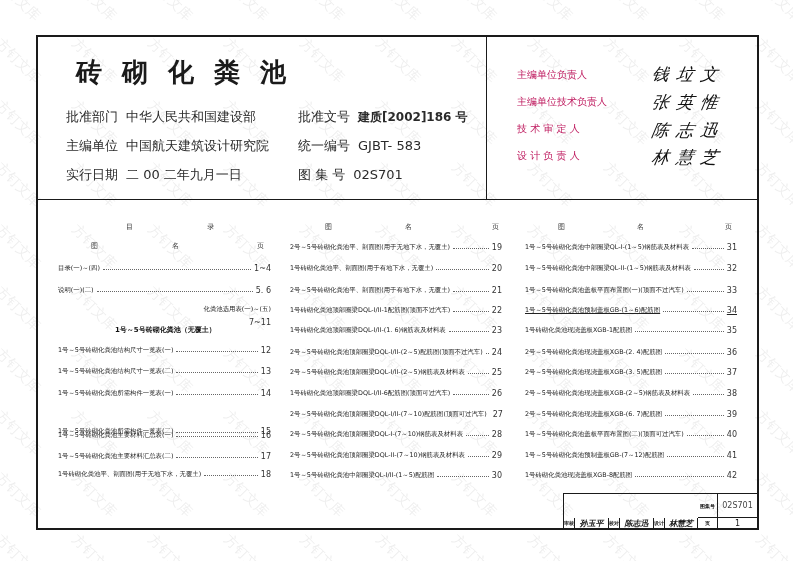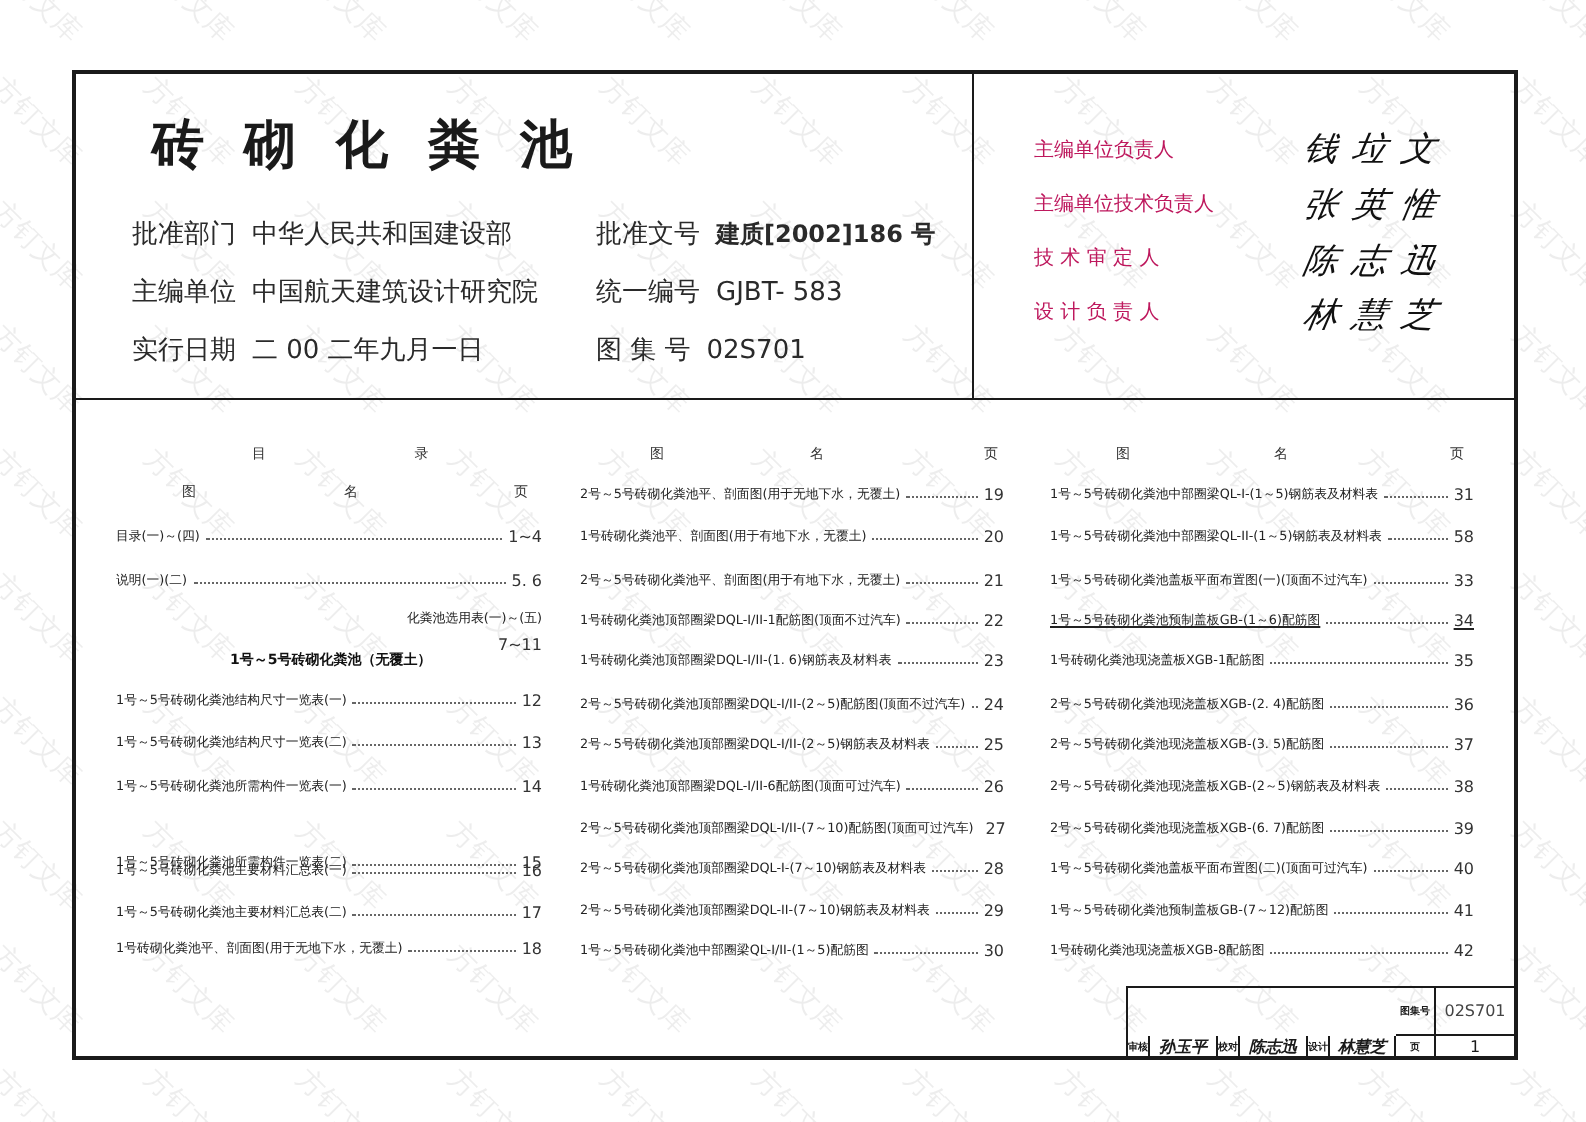--- a/index.html
+++ b/index.html
@@ -316,21 +316,21 @@
   </div>
 <div id="col3">
     <div class="row" style="left: 525px; width: 212px; top: 240px;">
       <span class="name">1号～5号砖砌化粪池中部圈梁QL-I-(1～5)钢筋表及材料表</span>
       <span class="dots"></span>
       <span class="pg">31</span>
     </div>
     <div class="row" style="left: 525px; width: 212px; top: 261px;">
       <span class="name">1号～5号砖砌化粪池中部圈梁QL-II-(1～5)钢筋表及材料表</span>
       <span class="dots"></span>
-      <span class="pg">58</span>
+      <span class="pg">32</span>
     </div>
     <div class="row" style="left: 525px; width: 212px; top: 283px;">
       <span class="name">1号～5号砖砌化粪池盖板平面布置图(一)(顶面不过汽车)</span>
       <span class="dots"></span>
       <span class="pg">33</span>
     </div>
     <div class="row" style="left: 525px; width: 212px; top: 303px; text-decoration: underline;">
       <span class="name">1号～5号砖砌化粪池预制盖板GB-(1～6)配筋图</span>
       <span class="dots"></span>
       <span class="pg">34</span>

